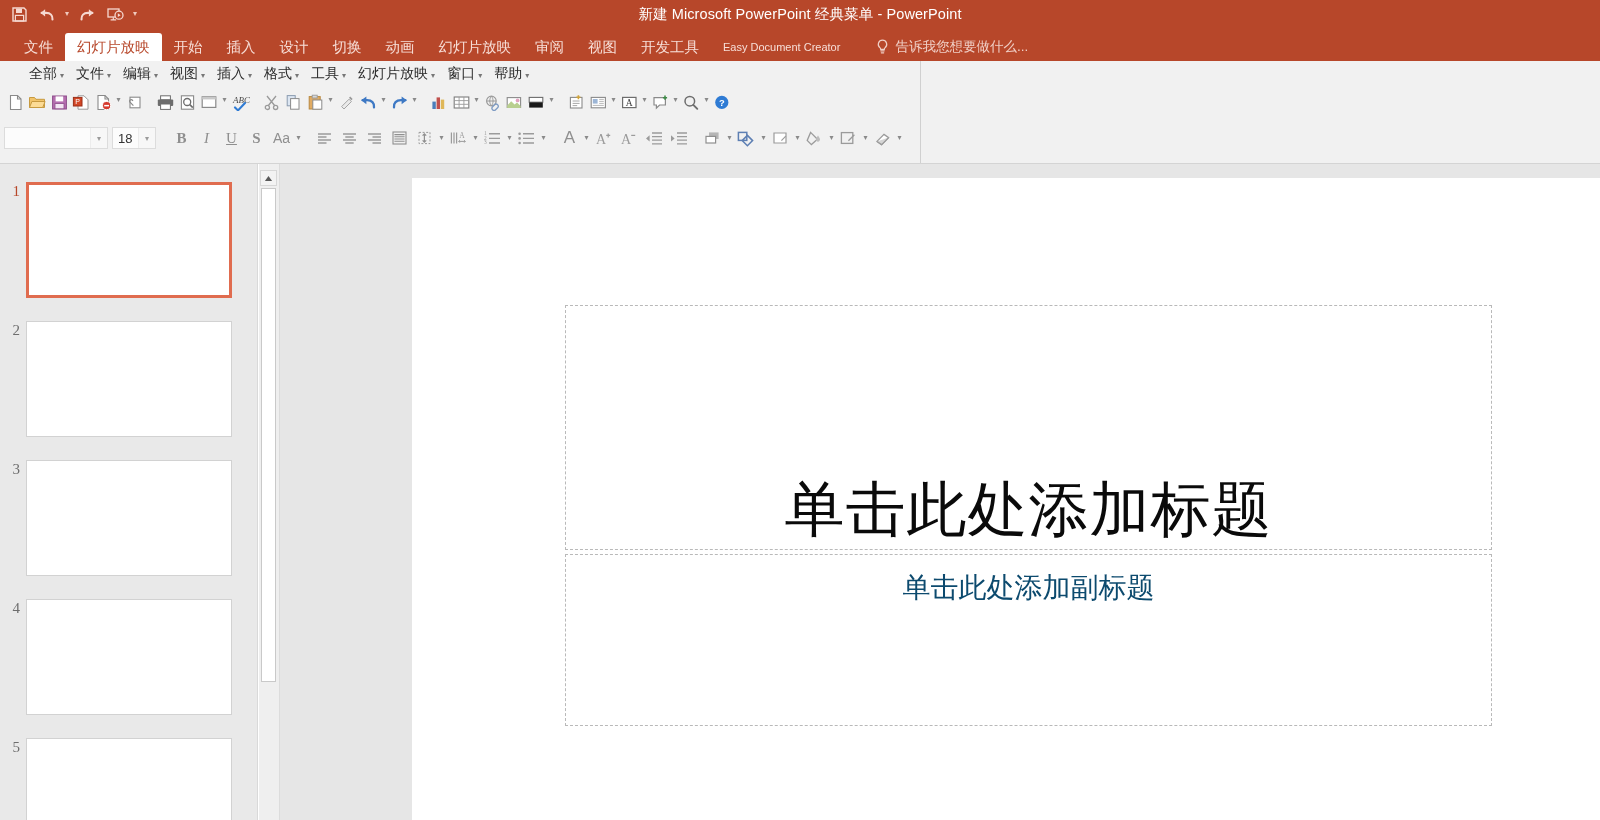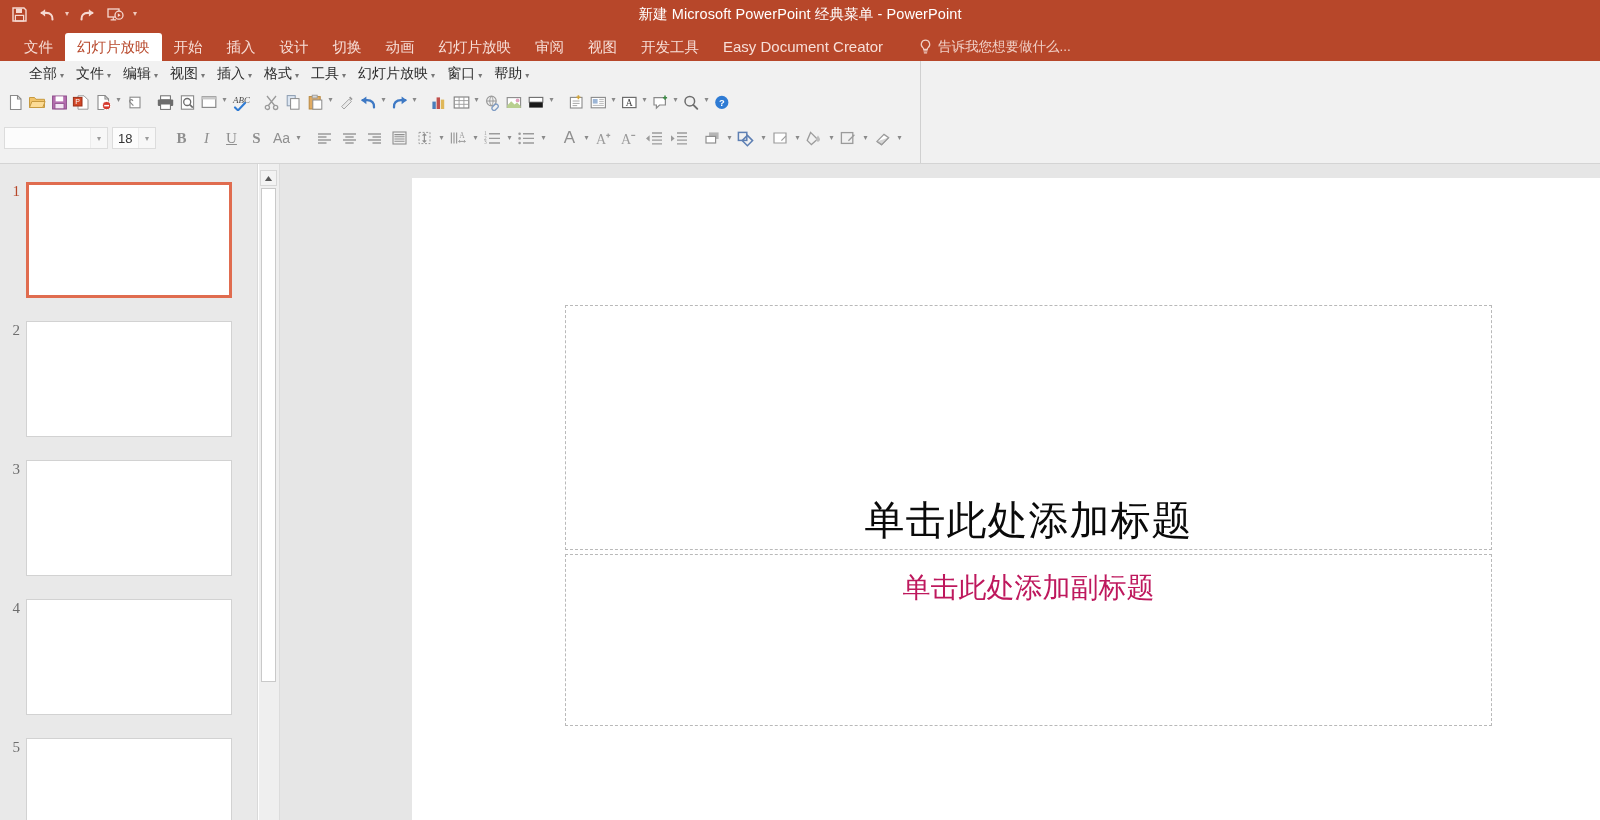--- a/index.html
+++ b/index.html
@@ -41,21 +41,21 @@
     padding-left: 12px;
   }
   .tab {
     height: 28px; line-height: 28px;
     padding: 0 12px;
     font-size: 14.5px; color: #f7ded7;
     white-space: nowrap;
     border-top-left-radius: 3px; border-top-right-radius: 3px;
   }
   .tab.active { background: #ffffff; color: #b7472a; font-weight: normal; }
-  .tab.latin { font-size: 15px; }
+  .tab.latin { font-size: 11px; }
   .tellme {
     display: flex; align-items: center; gap: 6px;
     height: 28px; margin-left: 24px;
     color: #f0cfc6; font-size: 13.5px; white-space: nowrap;
   }
   .bulb { width: 13px; height: 16px; display: block; }
 
   
   .classicmenu {
     position: absolute; left: 0; top: 61px; width: 920px; height: 26px;
@@ -159,29 +159,29 @@
   .ph {
     position: absolute;
     border: 1px dashed #b9b9b9;
     display: flex;
   }
   .ph-title {
     left: 153px; top: 127px; width: 927px; height: 245px;
     align-items: flex-end; justify-content: center;
   }
   .ph-title .txt {
-    font-size: 40px; color: #0a0a0a; line-height: 1.05; padding-bottom: 8px;
+    font-size: 60px; color: #0a0a0a; line-height: 1.05; padding-bottom: 8px;
     white-space: nowrap; letter-spacing: 1px;
   }
   .ph-sub {
     left: 153px; top: 376px; width: 927px; height: 172px;
     align-items: flex-start; justify-content: center;
   }
   .ph-sub .txt {
-    font-size: 28px; color: #be185d; padding-top: 14px; white-space: nowrap;
+    font-size: 28px; color: #0c4a6e; padding-top: 14px; white-space: nowrap;
   }
 </style>
 </head>
 <body>
 
 <div id="app">
 
   <div class="titlebar">
     <div class="qat">
       <div class="qat-btn">

